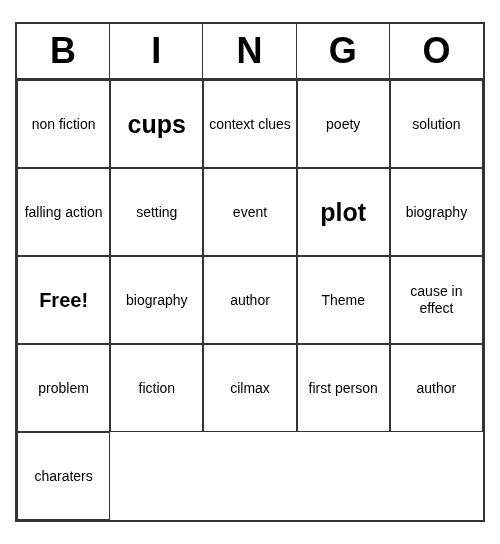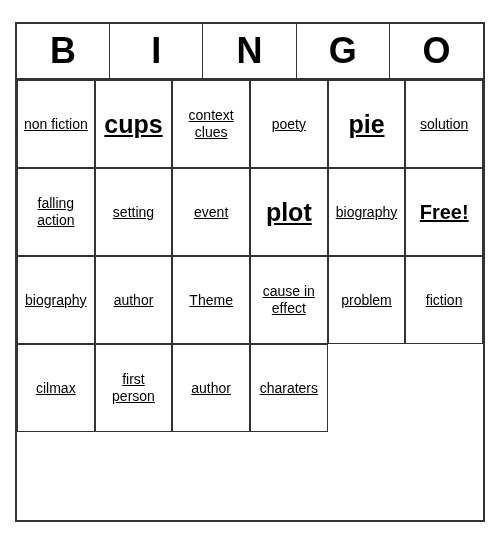--- a/index.html
+++ b/index.html
@@ -36,23 +36,22 @@
       padding: 6px 0;
       border-right: 1px solid #333;
     }
 
     .bingo-header-cell:last-child {
       border-right: none;
     }
 
     .bingo-grid {
       display: grid;
-      grid-template-columns: repeat(6, 1fr);
+      grid-template-columns: repeat(5, 1fr);
       grid-template-rows: repeat(5, 1fr);
-      text-decoration: underline;
     }
 
     .bingo-cell {
       border: 1px solid #333;
       display: flex;
       align-items: center;
       justify-content: center;
       text-align: center;
       min-height: 88px;
       padding: 4px;
@@ -79,21 +78,20 @@
       <div class="bingo-header-cell">I</div>
       <div class="bingo-header-cell">N</div>
       <div class="bingo-header-cell">G</div>
       <div class="bingo-header-cell">O</div>
     </div>
   <div class="bingo-grid">
   <div class="bingo-cell">non fiction</div>
       <div class="bingo-cell large-text">cups</div>
       <div class="bingo-cell">context clues</div>
       <div class="bingo-cell">poety</div>
-      <div class="bingo-cell large-text">pie</div>
       <div class="bingo-cell">solution</div>
       <div class="bingo-cell">falling action</div>
       <div class="bingo-cell">setting</div>
       <div class="bingo-cell">event</div>
       <div class="bingo-cell large-text">plot</div>
       <div class="bingo-cell">biography</div>
       <div class="bingo-cell free">Free!</div>
       <div class="bingo-cell">biography</div>
       <div class="bingo-cell">author</div>
       <div class="bingo-cell">Theme</div>

